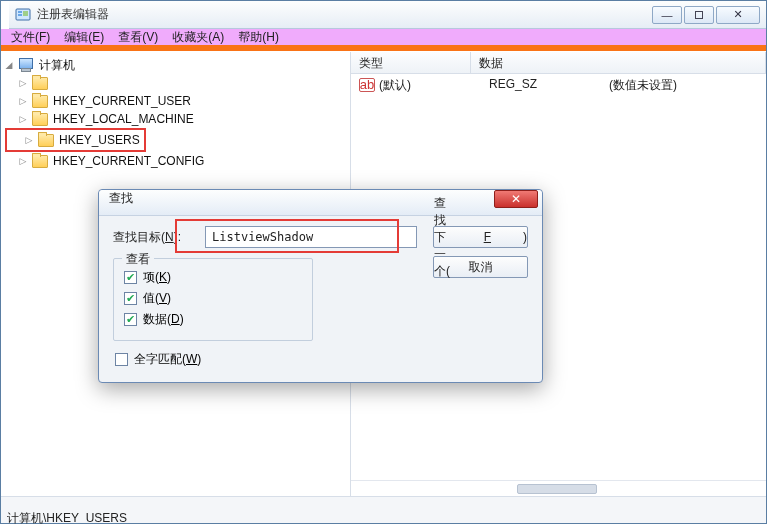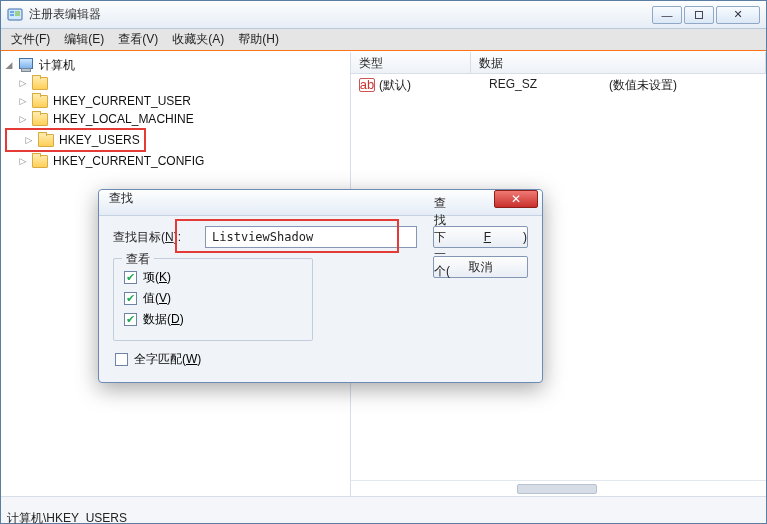--- a/index.html
+++ b/index.html
@@ -7,21 +7,21 @@
   body { background: #fff; }
 
   .window {
     width: 767px; height: 524px; position: relative;
     border: 1px solid #5a7ea3; background: #fff;
     display: flex; flex-direction: column;
   }
   .titlebar {
     height: 28px; display: flex; align-items: center;
     background: linear-gradient(#fdfefe, #e6edf5);
-    border-bottom: 1px solid #b7c8dd; padding: 0 6px;
+    border-bottom: 1px solid #b7c8dd; padding: 0 6px; margin-left: 8px;
   }
   .titlebar .app-icon { width: 16px; height: 16px; margin-right: 6px; }
   .titlebar .title { flex: 1; color: #333; }
   .win-btns { display: flex; gap: 2px; }
   .win-btn {
     width: 30px; height: 18px; border: 1px solid #8ea8c6; border-radius: 2px;
     background: linear-gradient(#f7fbff,#dce8f6);
     display: flex; align-items: center; justify-content: center;
     color: #334; font-size: 11px;
   }
@@ -32,22 +32,22 @@
     position: absolute; top: 1px; left: 200px; right: 140px; height: 26px;
     display: flex; align-items: center; gap: 60px; opacity: 0.35;
     padding-left: 30px;
   }
   .tb-blur span { filter: blur(1.2px); color: #5f89b8; }
   .tb-blur .dot { width:6px; height:6px; border-radius:50%; }
   .tb-blur .g { background:#5bb35b; } .tb-blur .b { background:#5a8ed6; }
   .tb-blur .o { background:#e7a24a; }
 
   .menubar {
-    height: 22px; display: flex; gap: 2px;
-    padding: 0 4px; background: #e5e5e5; border-bottom: 1px solid #f97316;
+    height: 22px; display: flex; align-items: center; gap: 2px;
+    padding: 0 4px; background: #f0abfc; border-bottom: 6px solid #f97316;
   }
   .menubar span { padding: 2px 6px; color: #222; }
 
   .client {
     flex: 1; display: flex; border-top: 1px solid #fff; min-height: 0;
   }
   .tree-pane {
     width: 350px; border-right: 1px solid #d7dee8; overflow: auto;
     padding: 4px 2px;
   }

